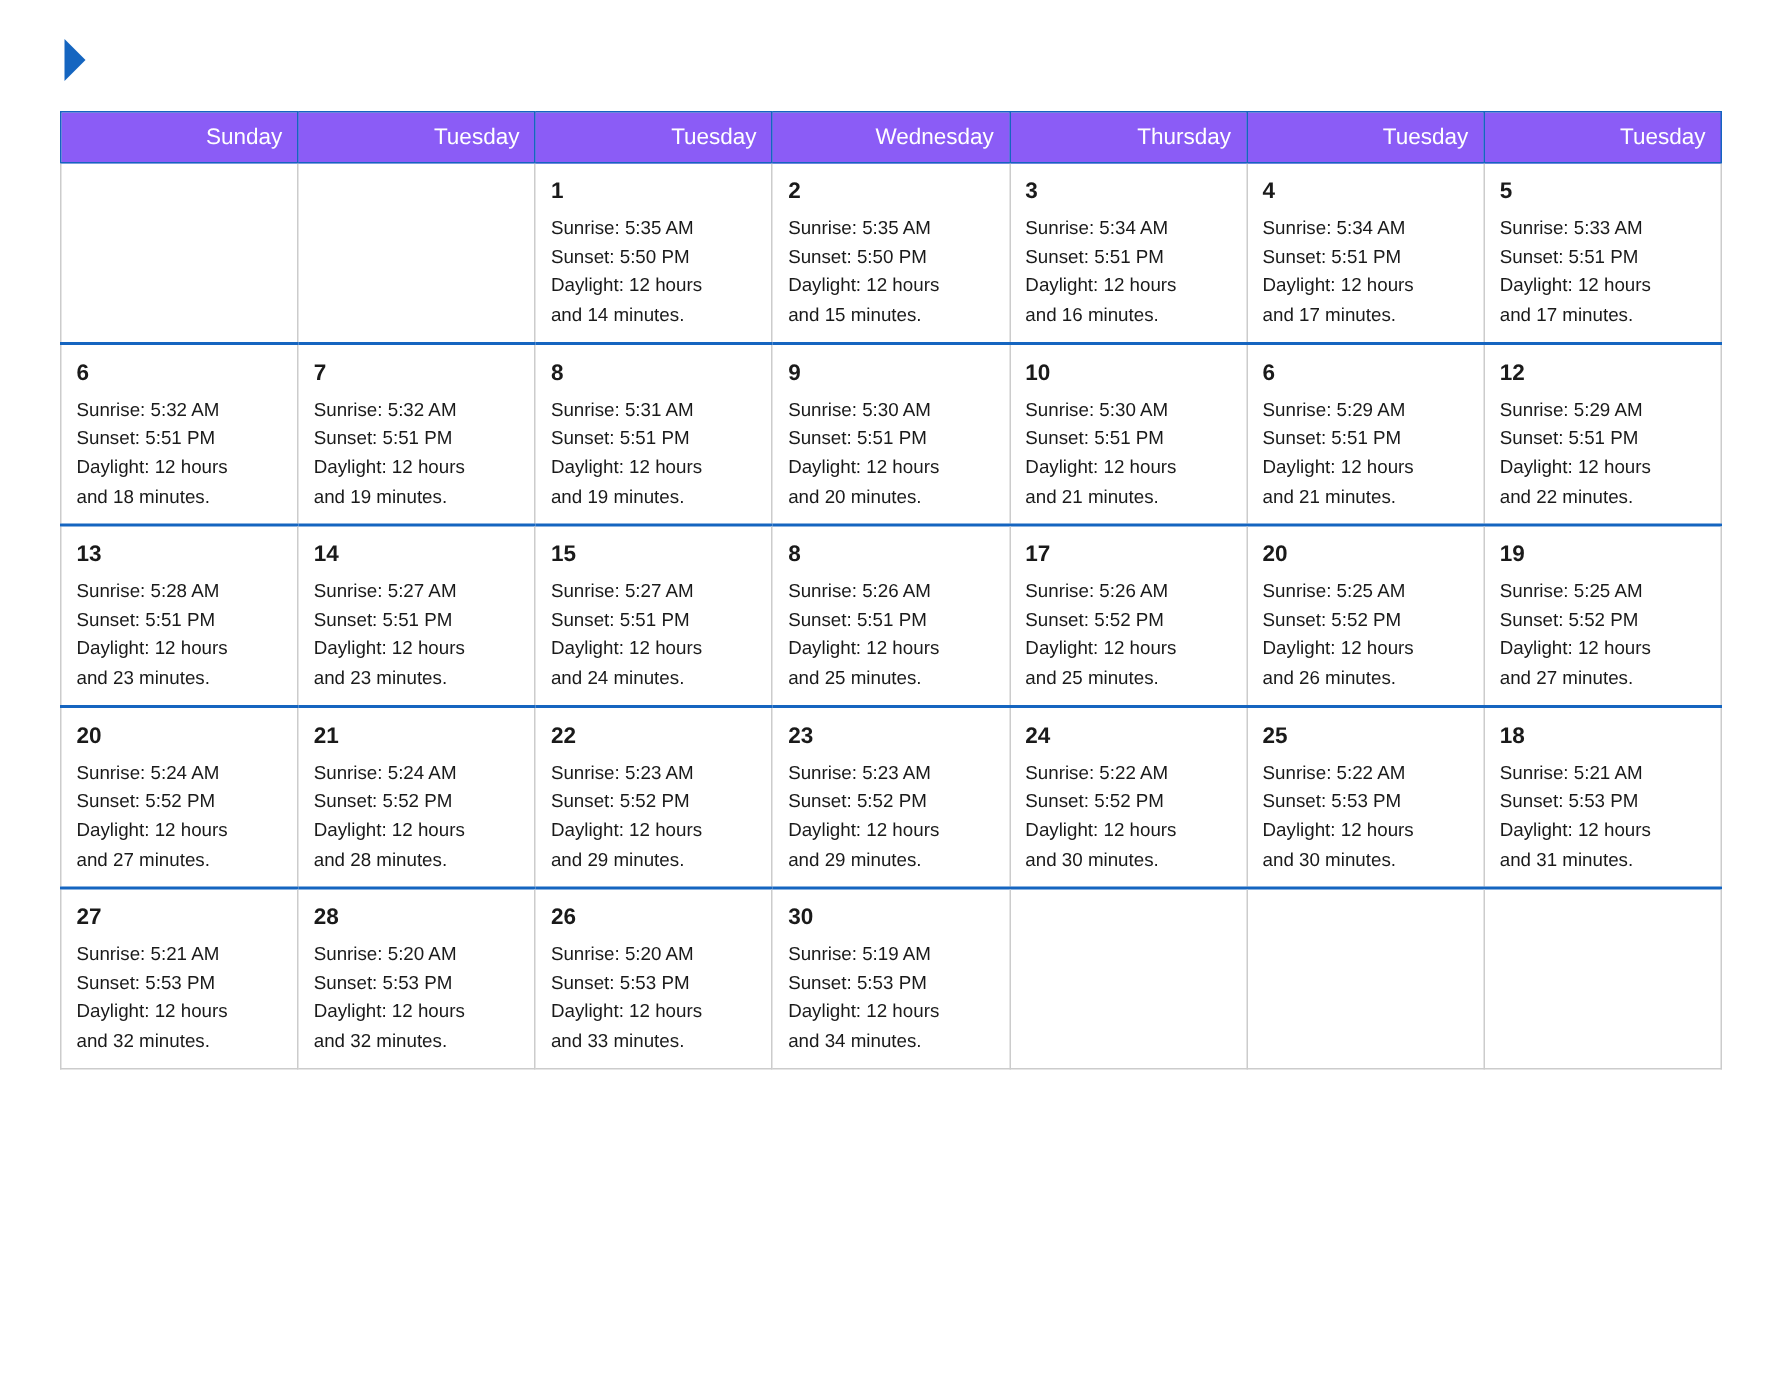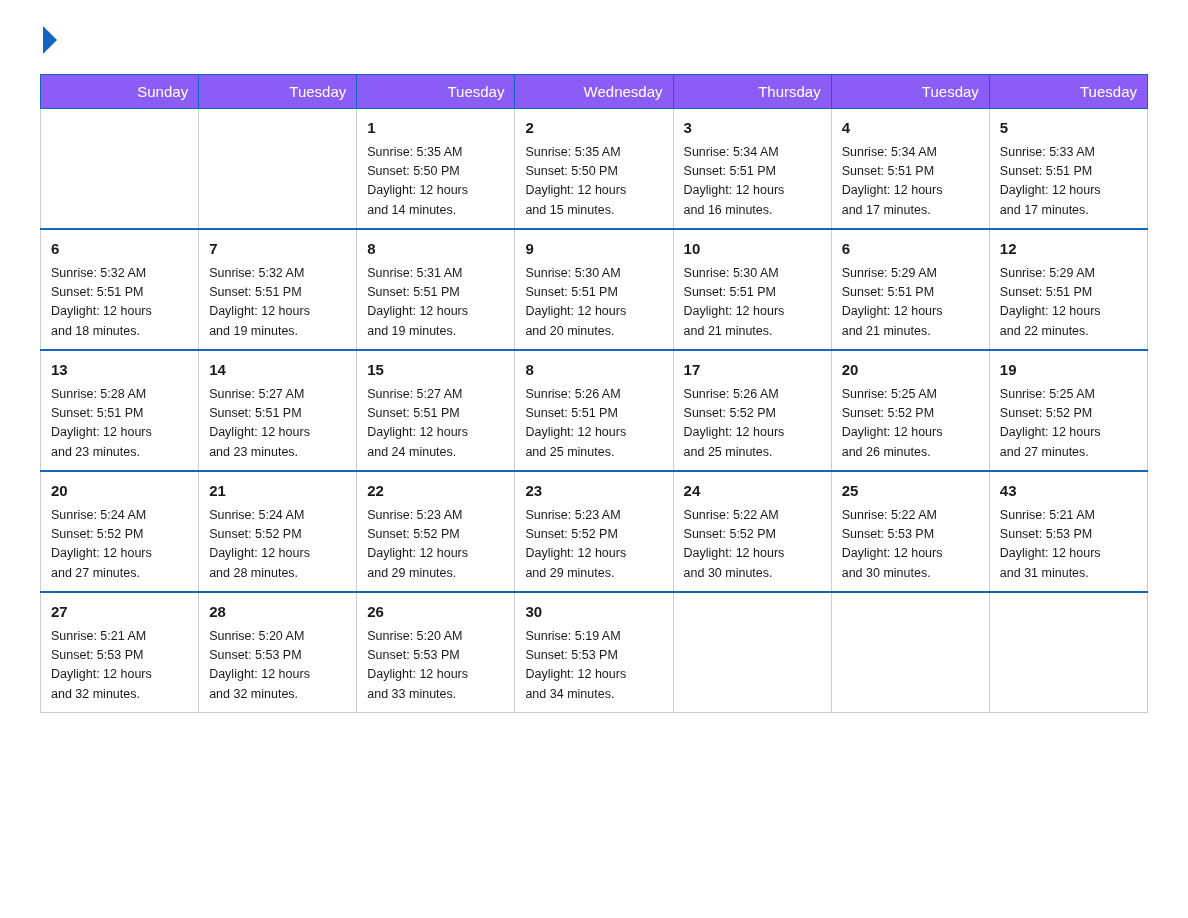--- a/index.html
+++ b/index.html
@@ -238,21 +238,21 @@
         </td>
         <td>
           <span class="day-number">24</span>
           <div class="day-info">Sunrise: 5:22 AM<br>Sunset: 5:52 PM<br>Daylight: 12 hours<br>and 30 minutes.</div>
         </td>
         <td>
           <span class="day-number">25</span>
           <div class="day-info">Sunrise: 5:22 AM<br>Sunset: 5:53 PM<br>Daylight: 12 hours<br>and 30 minutes.</div>
         </td>
         <td>
-          <span class="day-number">43</span>
+          <span class="day-number">18</span>
           <div class="day-info">Sunrise: 5:21 AM<br>Sunset: 5:53 PM<br>Daylight: 12 hours<br>and 31 minutes.</div>
         </td>
       </tr>
       <tr>
         <td>
           <span class="day-number">27</span>
           <div class="day-info">Sunrise: 5:21 AM<br>Sunset: 5:53 PM<br>Daylight: 12 hours<br>and 32 minutes.</div>
         </td>
         <td>
           <span class="day-number">28</span>

